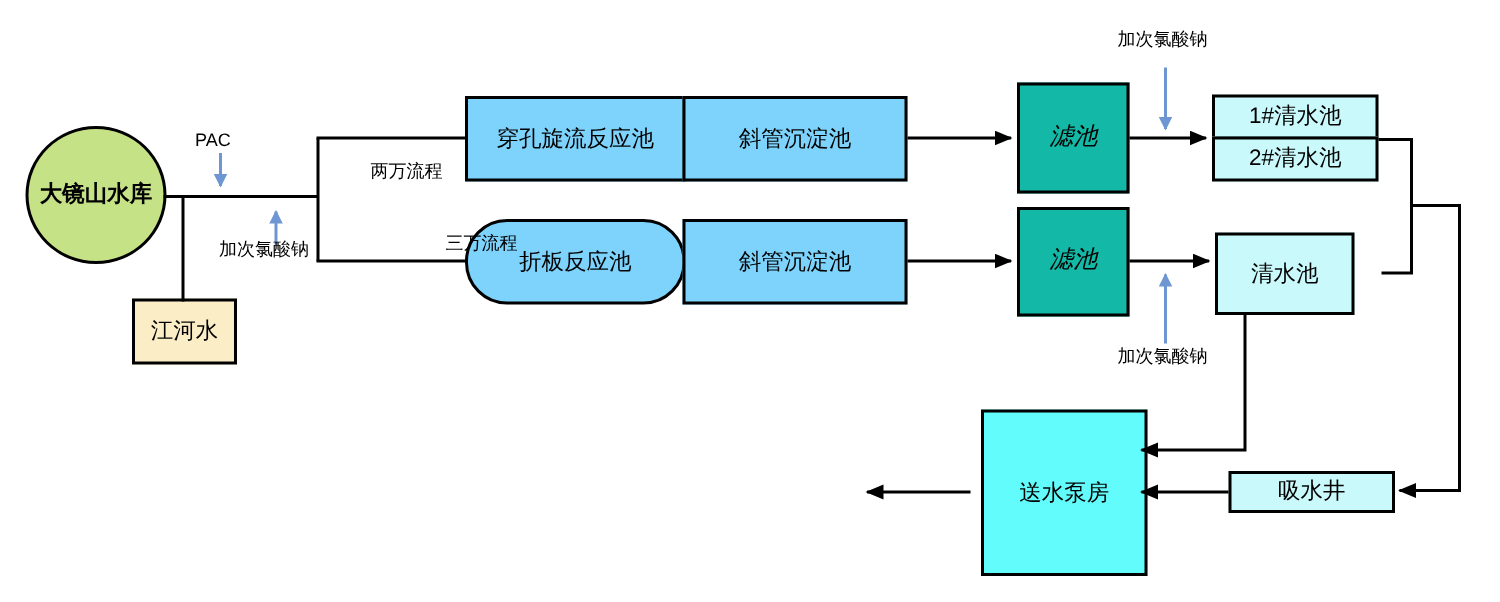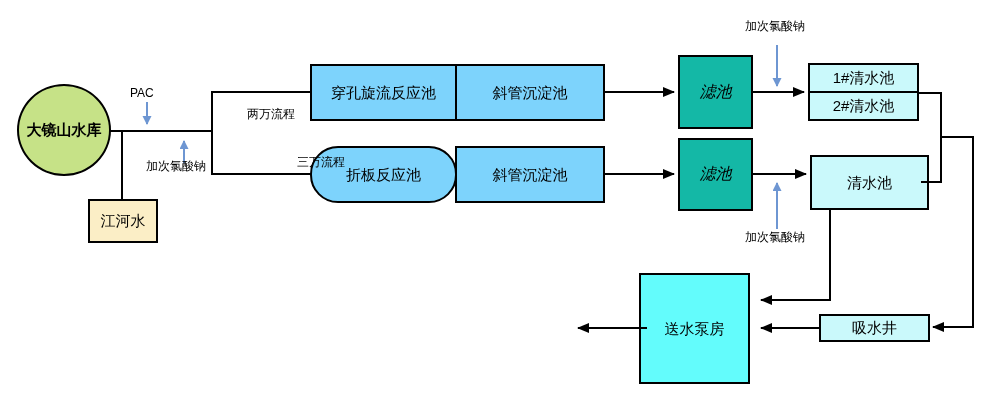--- a/index.html
+++ b/index.html
@@ -73,25 +73,25 @@
   <div class="node reaction" style="left:455px;top:146px;width:150px;height:57px;">斜管沉淀池</div>
 
   <div class="node filter" style="left:678px;top:55px;width:75px;height:74px;">滤池</div>
 
   <div class="node filter" style="left:678px;top:138px;width:75px;height:73px;">滤池</div>
 
   <div class="node clearwater" style="left:808px;top:63px;width:111px;height:30px;">1#清水池</div>
 
   <div class="node clearwater" style="left:808px;top:91px;width:111px;height:30px;">2#清水池</div>
 
-  <div class="node clearwater" style="left:810px;top:155px;width:119px;height:55px;">清水池</div>
+  <div class="node clearwater" style="left:810px;top:155px;width:93px;height:55px;">清水池</div>
 
   <div class="node clearwater" style="left:819px;top:314px;width:111px;height:28px;">吸水井</div>
 
-  <div class="node pump" style="left:639px;top:273px;width:111px;height:111px;">送水泵房</div>
+  <div class="node pump" style="left:654px;top:273px;width:111px;height:111px;">送水泵房</div>
 
 
   <div class="lbl" style="left:130px;top:87px;">PAC</div>
 
   <div class="lbl" style="left:146px;top:160px;">加次氯酸钠</div>
 
   <div class="lbl" style="left:247px;top:76px;margin-top:32px;">两万流程</div>
 
   <div class="lbl" style="left:259px;top:156px;margin-left:38px;">三万流程</div>
 

